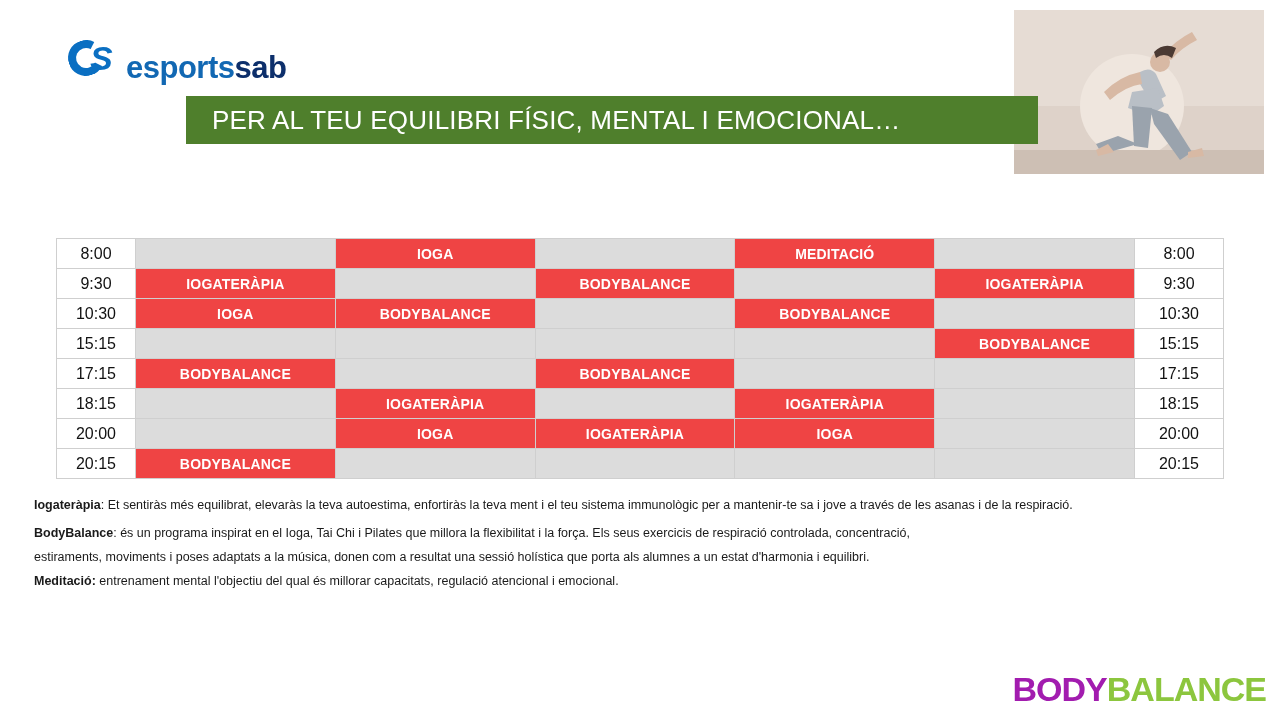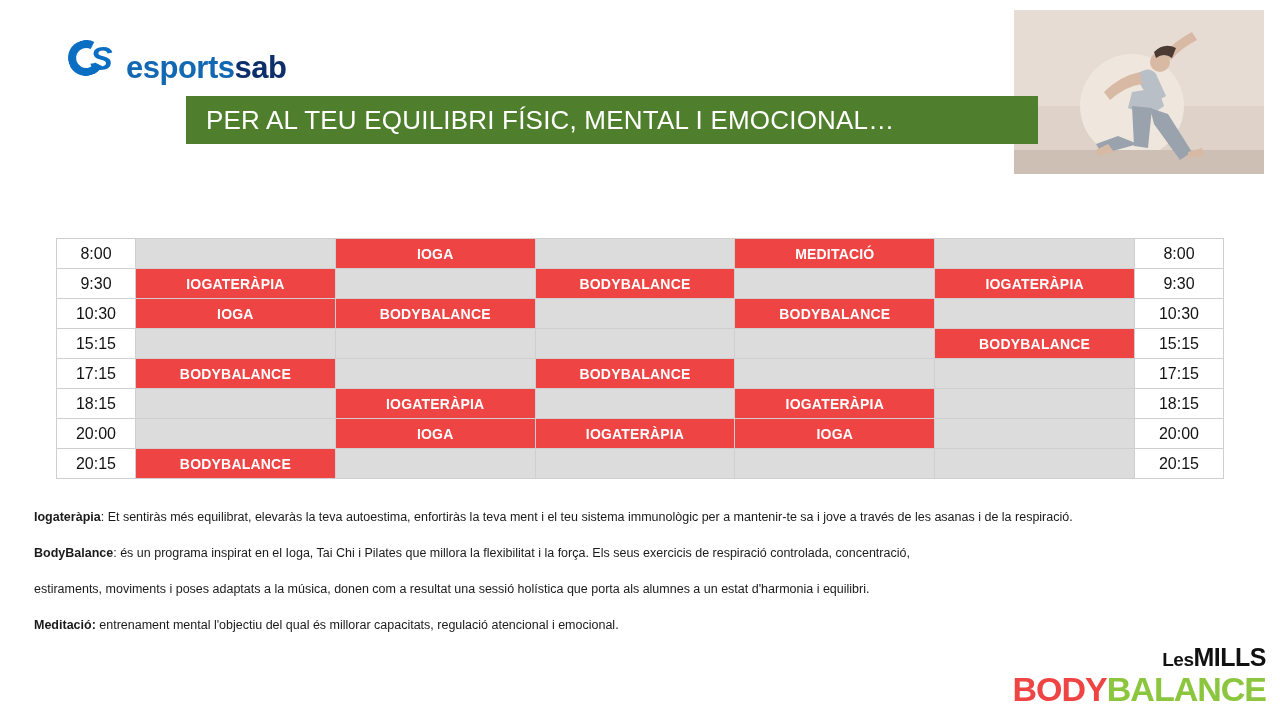--- a/index.html
+++ b/index.html
@@ -71,21 +71,21 @@
     position: absolute;
     left: 186px;
     top: 96px;
     width: 852px;
     height: 48px;
     background: #4f7f2c;
     color: #ffffff;
     font-size: 26px;
     display: flex;
     align-items: center;
-    padding-left: 20px;
+    padding-left: 26px;
     box-sizing: border-box;
     letter-spacing: 0.2px;
   }
 
   
   .photo {
     position: absolute;
     left: 1014px;
     top: 10px;
     width: 250px;
@@ -158,21 +158,21 @@
   .desc {
     position: absolute;
     left: 34px;
     top: 490px;
     width: 1210px;
     font-size: 12.5px;
     color: #1a1a1a;
     line-height: 1.45;
   }
   .desc p {
-    margin: 18px 0 10px 0;
+    margin: 6px 0 10px 0;
   }
   .desc p.tight {
     margin-bottom: 2px;
   }
   .desc b { font-weight: bold; }
 
   
   .lesmills {
     position: absolute;
     right: 14px;
@@ -189,21 +189,21 @@
   }
   .lesmills .lm .small {
     font-size: 19px;
   }
   .lesmills .bb {
     font-size: 34px;
     font-weight: bold;
     letter-spacing: -1px;
     margin-top: 2px;
   }
-  .lesmills .bb .body { color: #ef4444; }
+  .lesmills .bb .body { color: #a21caf; }
   .lesmills .bb .balance { color: #8cc63e; }
 </style>
 </head>
 <body>
 
 <div class="logo">
   <div class="logo-mark">
     <div class="e-shape"></div>
     <div class="s-shape">S</div>
   </div>
@@ -326,15 +326,14 @@
 </table>
 
 <div class="desc">
   <p><b>Iogateràpia</b><span>: Et sentiràs més equilibrat, elevaràs la teva autoestima, enfortiràs la teva ment i el teu sistema immunològic per a mantenir-te sa i jove a través de les asanas i de la respiració.</span></p>
   <p class="tight"><b>BodyBalance</b><span>:  és un programa inspirat en el Ioga, Tai Chi i Pilates que millora la flexibilitat i la força. Els seus exercicis de respiració controlada, concentració,</span></p>
   <p class="tight"> estiraments, moviments i poses adaptats a la música, donen com a resultat una sessió holística que porta als alumnes a un estat d'harmonia i equilibri.</p>
   <p><b>Meditació:</b><span> entrenament mental l'objectiu del qual és millorar capacitats, regulació atencional i emocional.</span></p>
 </div>
 
 <div class="lesmills">
-  <div class="lm"><span class="small">Les</span><span>MILLS</span></div>
   <div class="bb"><span class="body">BODY</span><span class="balance">BALANCE</span></div>
 </div>
 
 </body></html>

